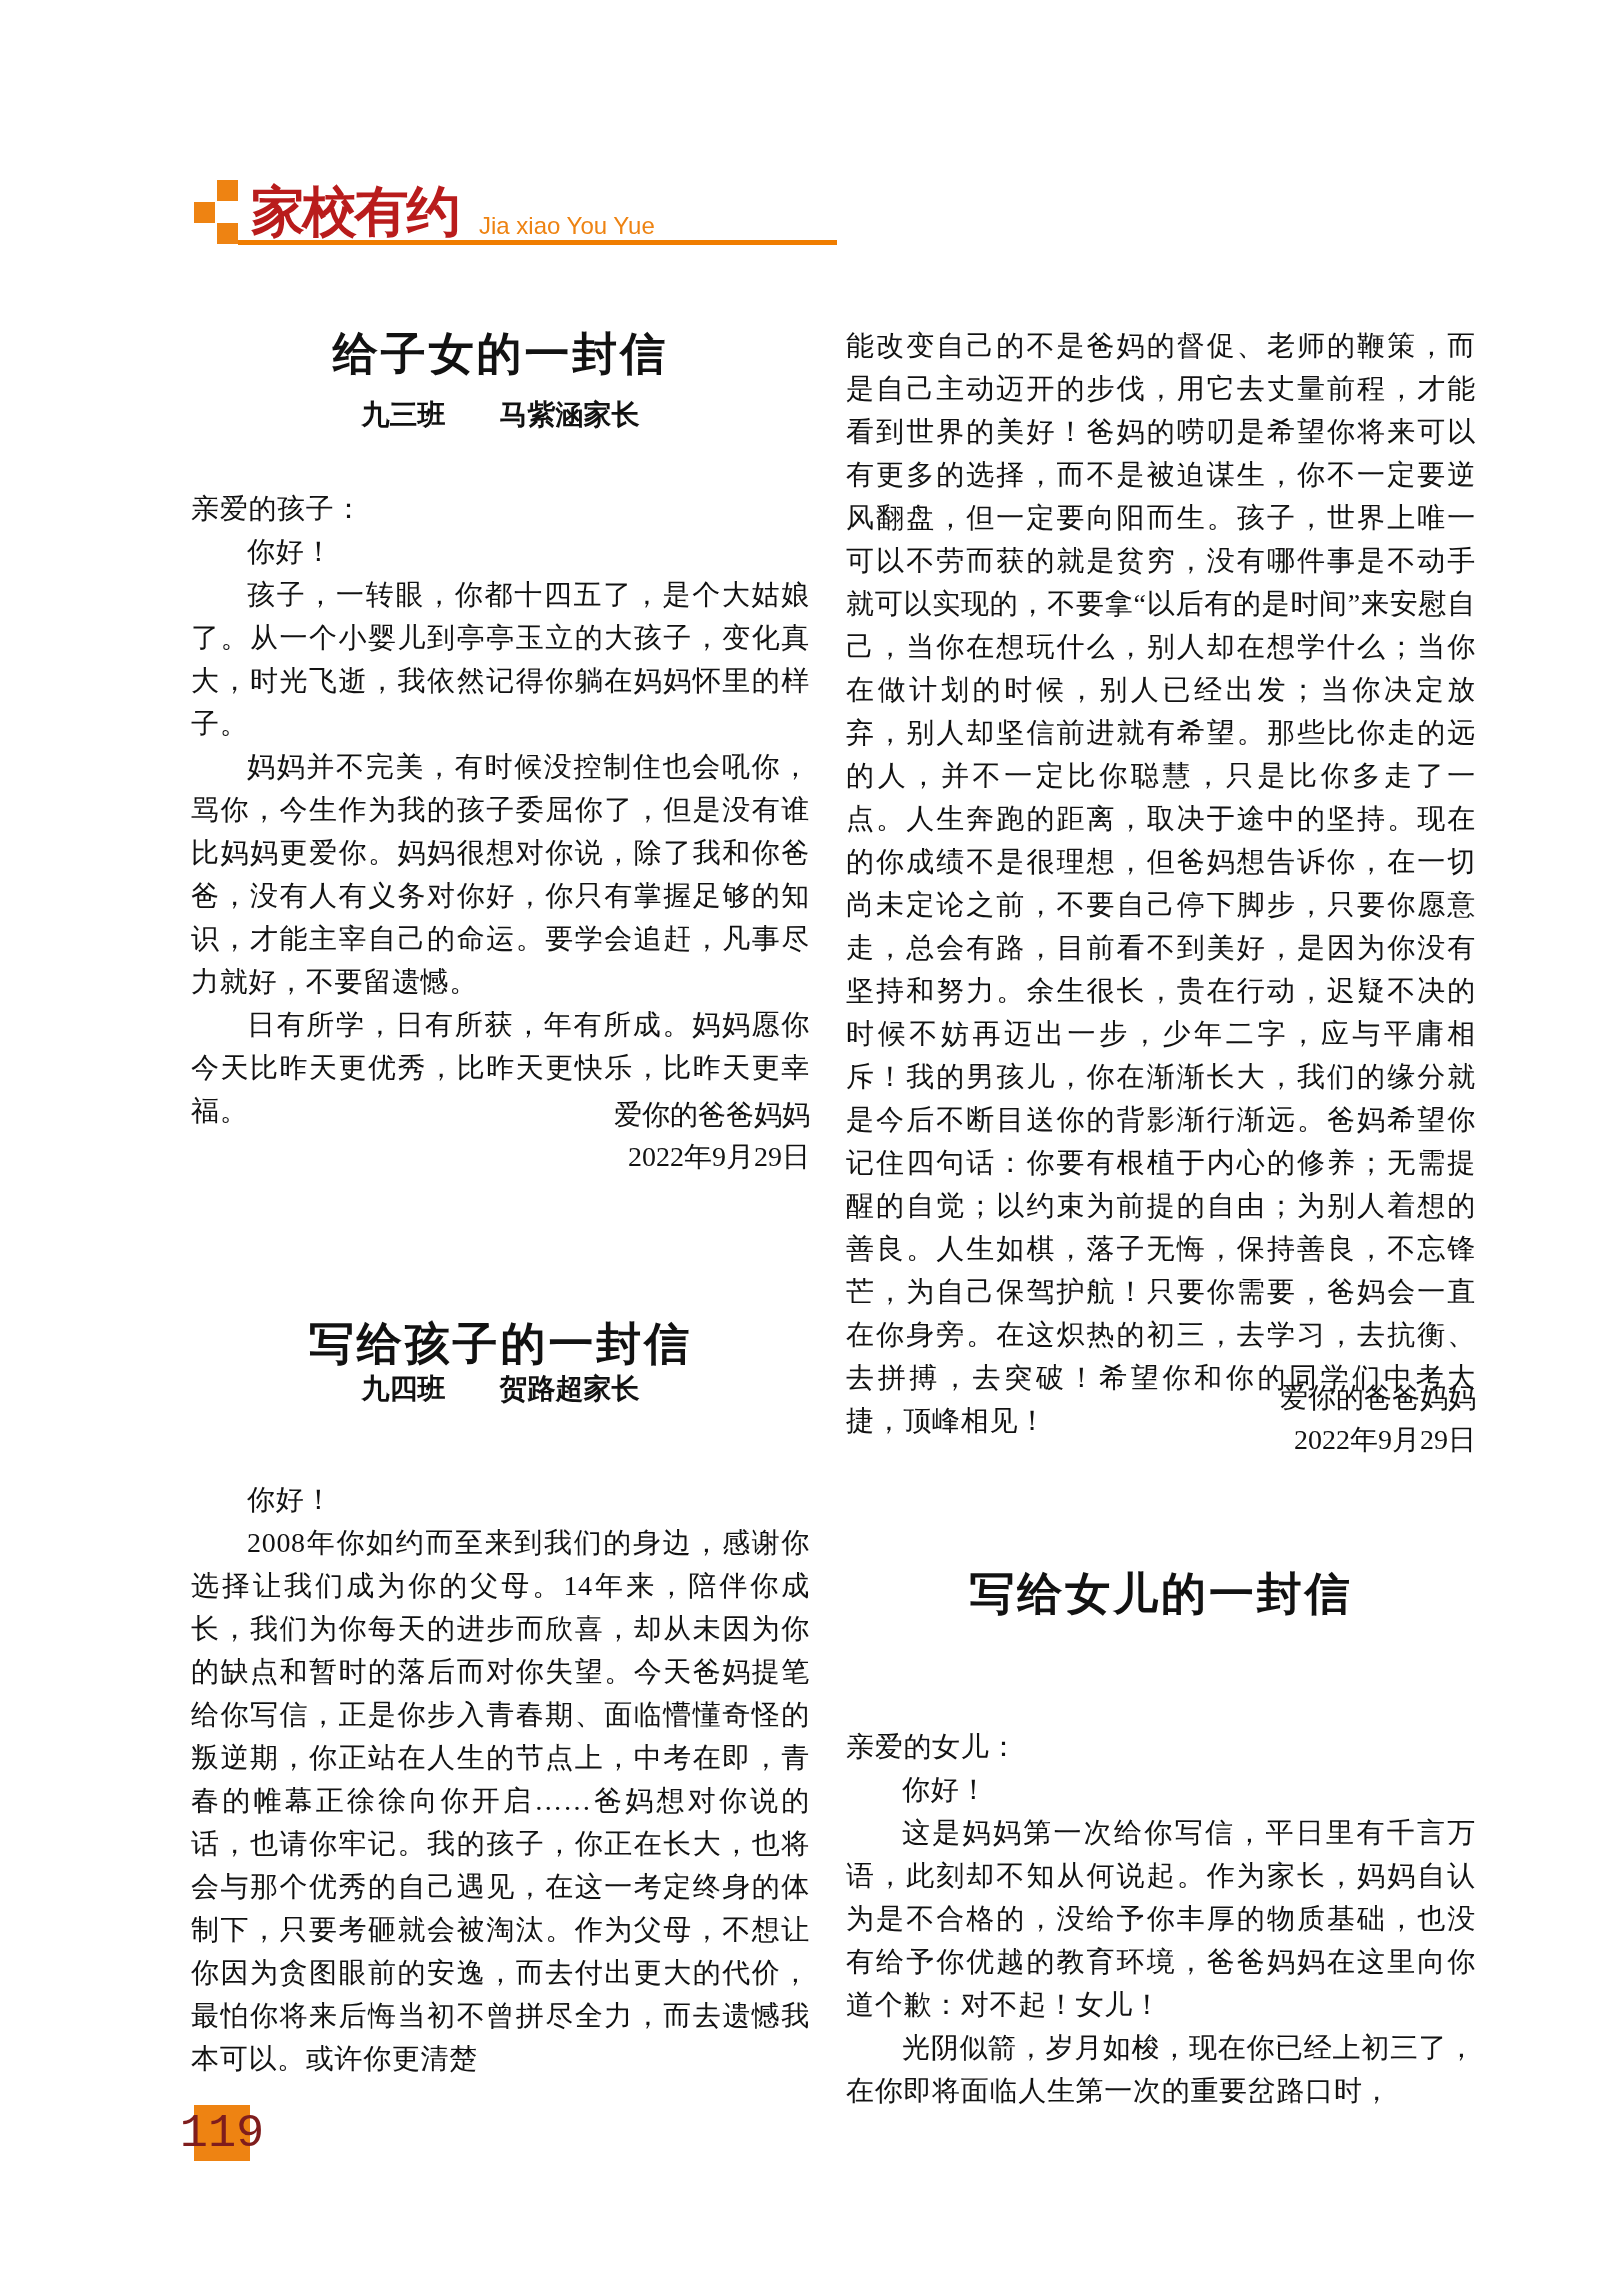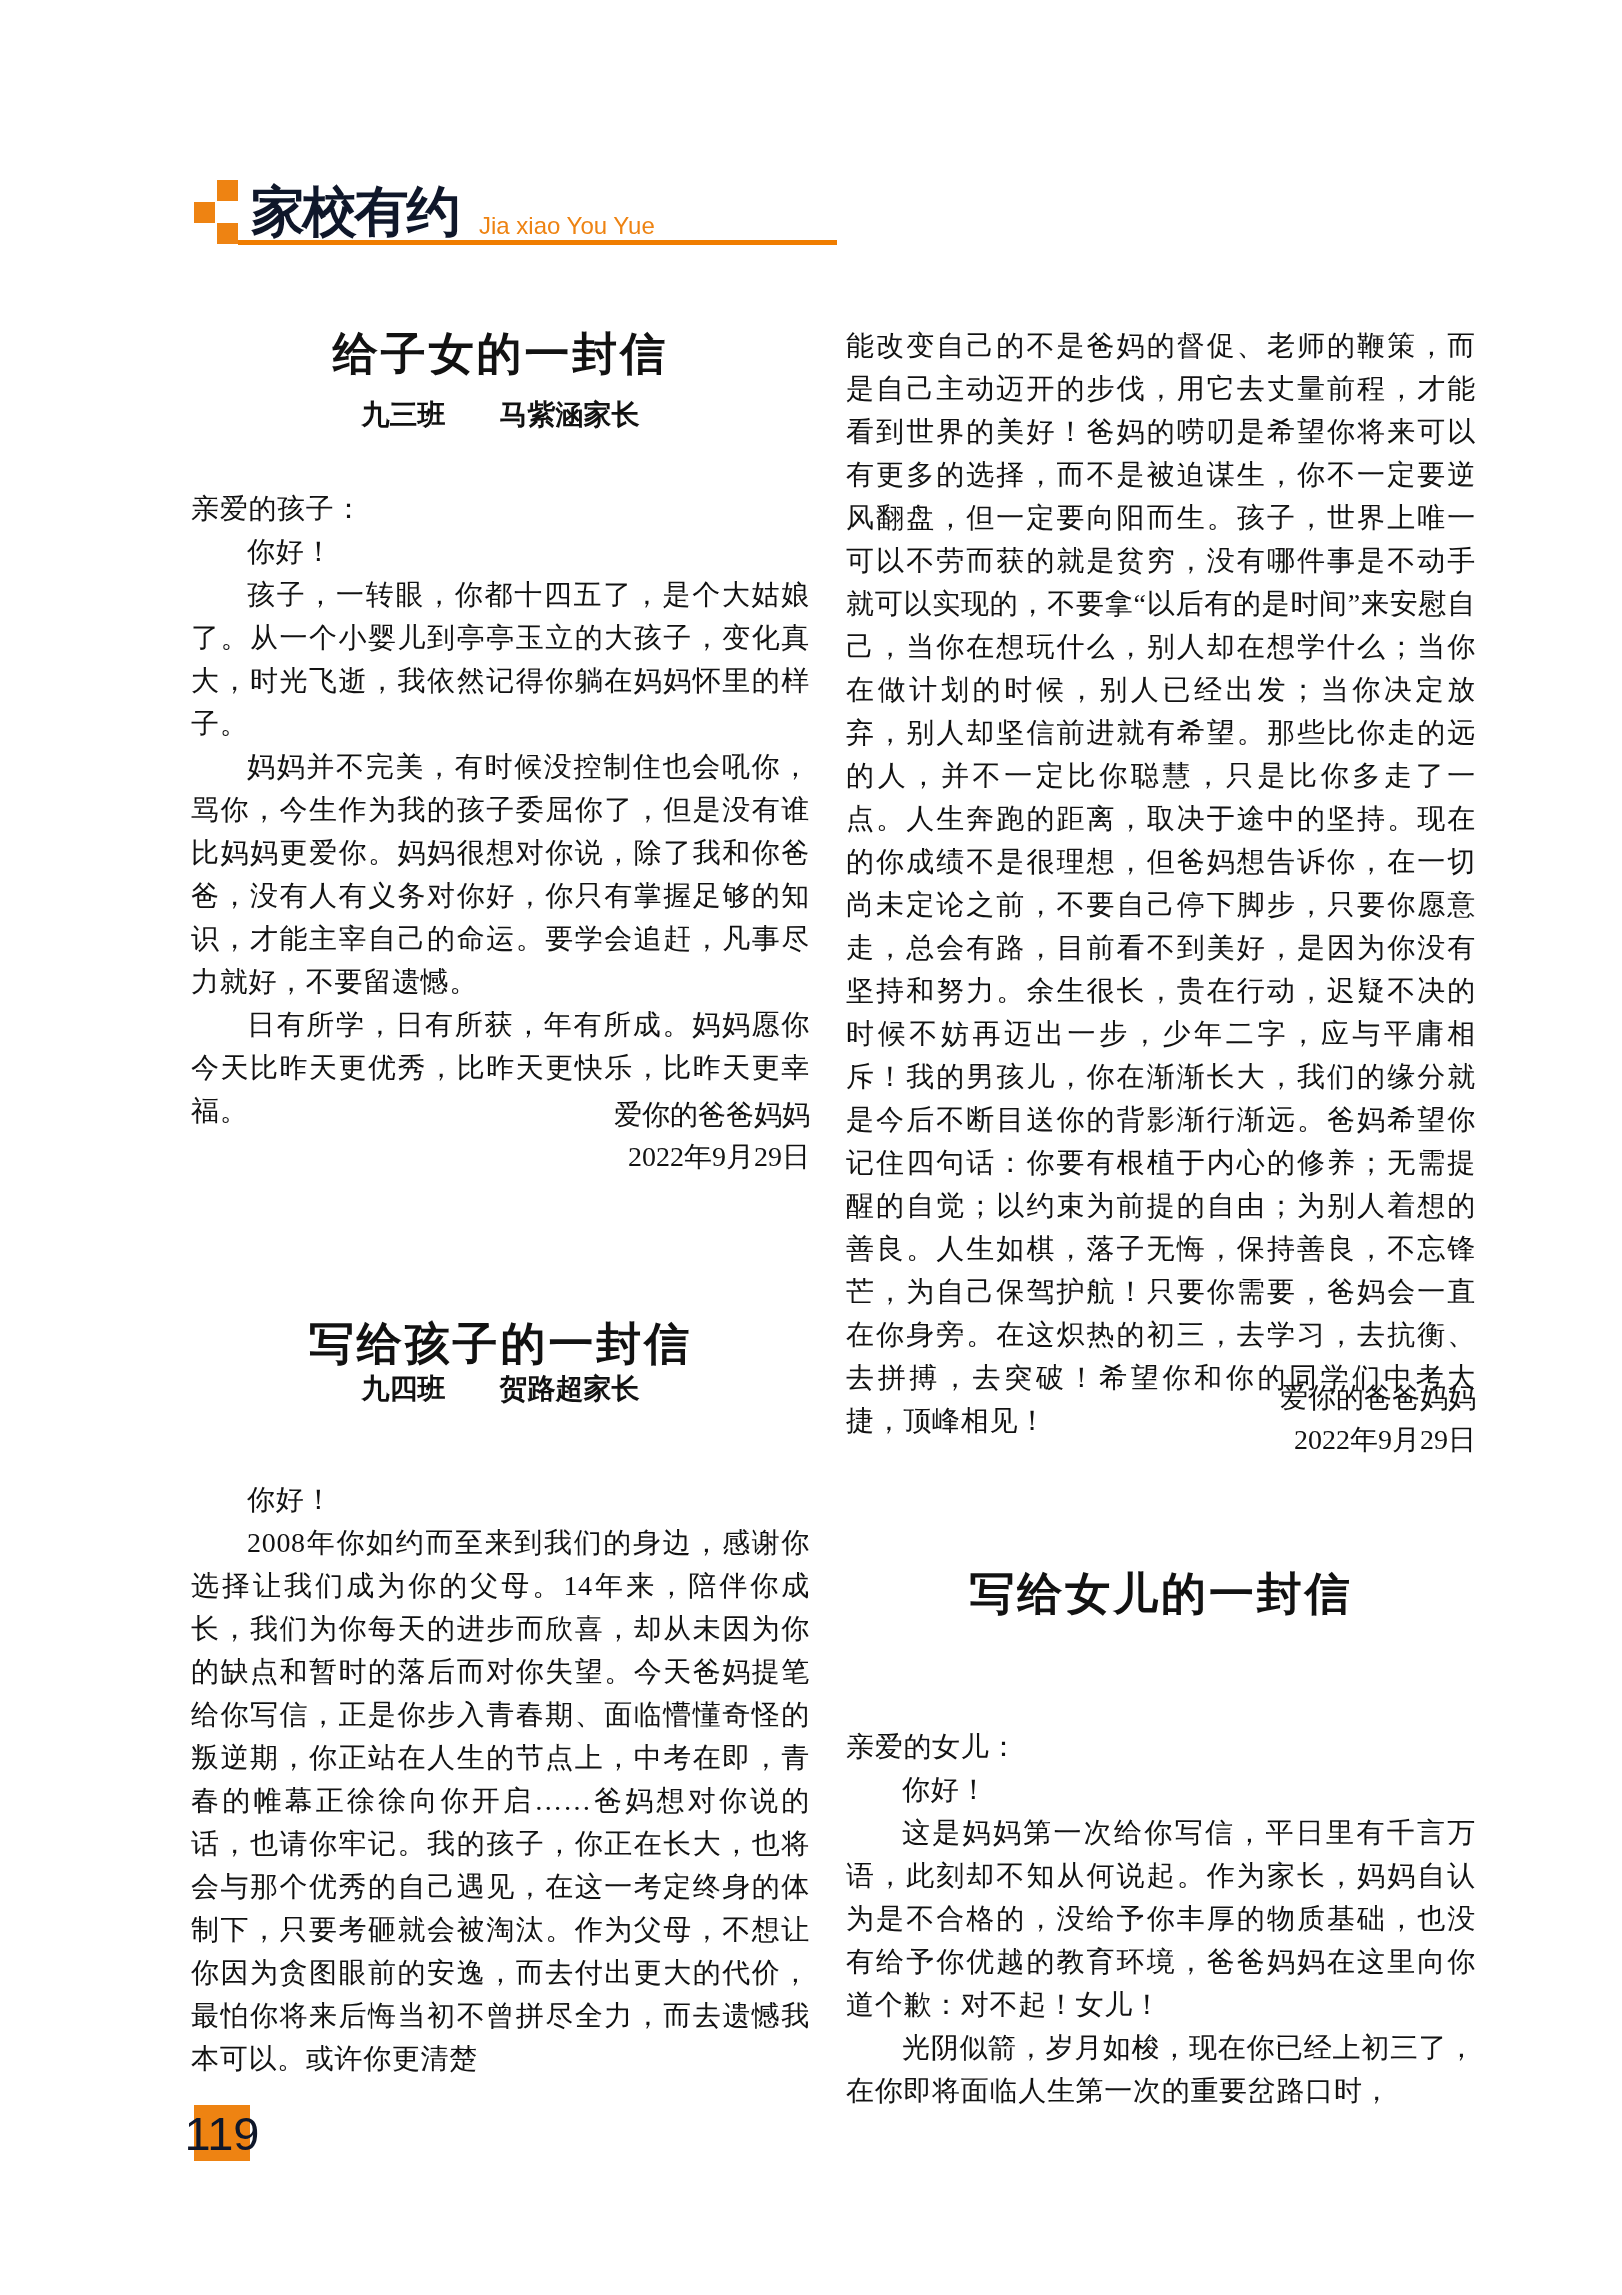--- a/index.html
+++ b/index.html
@@ -15,21 +15,21 @@
 
   
   .sq { position: absolute; width: 21px; height: 21px; background: #ee8312; }
   .sq1 { left: 217px; top: 180px; }
   .sq2 { left: 194px; top: 202px; }
   .sq3 { left: 217px; top: 223px; }
   .logo-title {
     position: absolute; left: 251px; top: 180px;
     font-family: "Liberation Sans", sans-serif;
     font-weight: bold; font-size: 54px; line-height: 63px;
-    letter-spacing: -2.2px; color: #0f172a; white-space: nowrap;
+    letter-spacing: -2.2px; color: #b91c1c; white-space: nowrap;
   }
   .logo-pinyin {
     position: absolute; left: 479px; top: 212px;
     font-family: "Liberation Sans", sans-serif;
     font-size: 24px; color: #ee8312; white-space: nowrap;
   }
   .header-rule {
     position: absolute; left: 238px; top: 240px;
     width: 599px; height: 5.1px; background: #f07d00;
   }
@@ -72,21 +72,21 @@
   .bd2c { top: 324px; }
   .sg2  { top: 1377px; padding-right: 38px; }
   .t3   { top: 1569px; }
   .by3  { top: 1642px; }
   .bd3  { top: 1725px; }
 
   
   .page-badge {
     position: absolute; left: 194px; top: 2105px;
     width: 56px; height: 56px; background: #ee8312;
-    color: #0f172a; font-family: Liberation Sans, sans-serif;
+    color: #7f1d1d; font-family: Liberation Mono, monospace;
     font-size: 47px; display: flex; align-items: center; justify-content: center;
   }
 </style>
 </head>
 <body>
 
 <div class="page">
 
   <div>
     <span class="sq sq1"></span>

